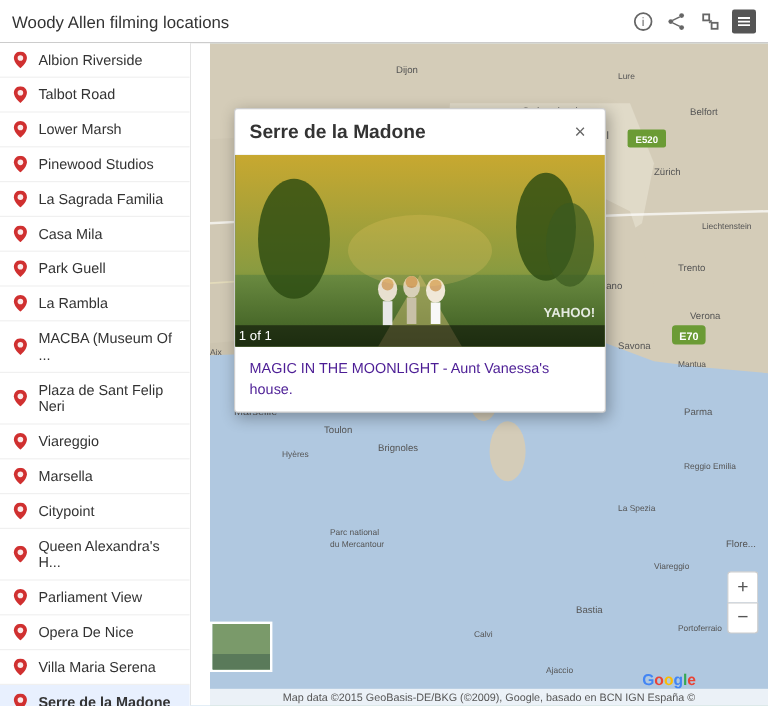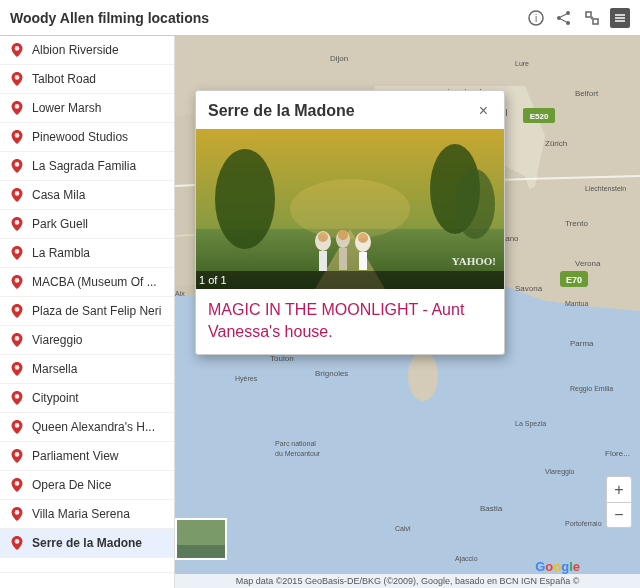--- a/index.html
+++ b/index.html
@@ -13,21 +13,21 @@
       height: 36px;
       background: #fff;
       border-bottom: 1px solid #ccc;
       display: flex;
       align-items: center;
       padding: 0 10px;
       z-index: 100;
     }
     #header-title {
       font-size: 14px;
-      font-weight: bold;
+      font-weight: normal;
       color: #333;
       flex: 1;
     }
     .header-icons {
       display: flex;
       gap: 8px;
       align-items: center;
     }
     .header-icon-btn {
       width: 20px; height: 20px;
@@ -35,21 +35,21 @@
       cursor: pointer;
       color: #666;
       font-size: 14px;
       border-radius: 3px;
     }
 
     
     #sidebar {
       position: absolute;
       top: 36px; left: 0;
-      width: 175px;
+      width: 159px;
       height: 552px;
       background: #fff;
       z-index: 50;
       overflow-y: auto;
       border-right: 1px solid #ddd;
     }
     .list-item {
       display: flex;
       align-items: center;
       padding: 7px 10px;
@@ -134,22 +134,22 @@
       left: 0;
       right: 0;
       background: rgba(0,0,0,0.5);
       color: #fff;
       text-align: left;
       font-size: 11px;
       padding: 3px;
     }
     #popup-caption {
       padding: 10px 12px;
-      font-size: 16px;
-      color: #be185d;
+      font-size: 12px;
+      color: #4c1d95;
       line-height: 1.4;
     }
 
     
     #google-attr {
       position: absolute;
       bottom: 0; right: 0;
       background: rgba(255,255,255,0.7);
       font-size: 10px;
       color: #666;
@@ -530,17 +530,17 @@
         <rect x="144" y="119" width="8" height="22" fill="#c8c0a8"></rect>
         <circle cx="148" cy="106" r="5" fill="#c89860"></circle>
 
         <ellipse cx="168" cy="113" rx="8" ry="10" fill="#f0e8d8"></ellipse>
         <rect x="164" y="123" width="8" height="18" fill="#f8f8f8"></rect>
         <circle cx="168" cy="109" r="5" fill="#d4a870"></circle>
 
         <ellipse cx="155" cy="80" rx="60" ry="30" fill="#ffd070" opacity="0.2"></ellipse>
       </svg>
     </div>
-    <div style="position:absolute; bottom:22px; right:8px; color:rgba(255,255,255,0.85); font-size:11px; font-weight:bold; font-family:Liberation Serif, serif;">YAHOO!</div>
+    <div style="position:absolute; bottom:22px; right:8px; color:rgba(255,255,255,0.85); font-size:11px; font-weight:bold; font-family:Liberation Sans, sans-serif;">YAHOO!</div>
     <div id="image-counter">1 of 1</div>
   </div>
   <div id="popup-caption">MAGIC IN THE MOONLIGHT - Aunt Vanessa's house.</div>
 </div>
 
 </body></html>

